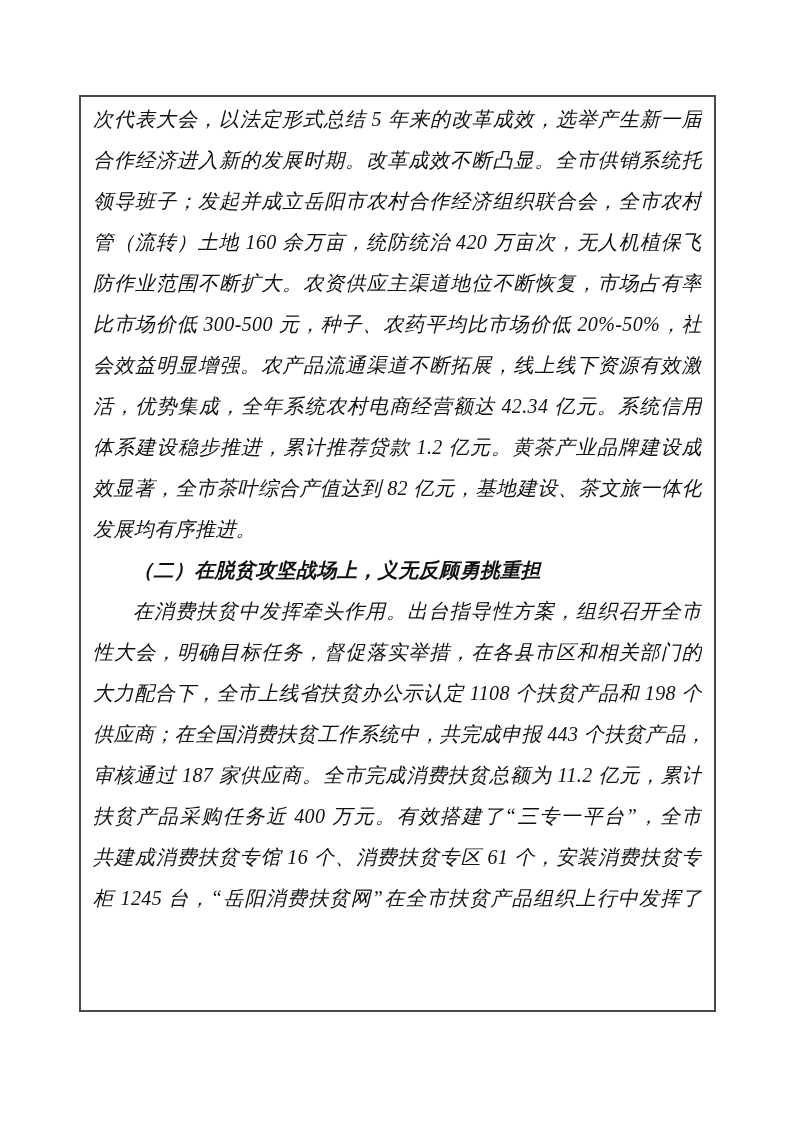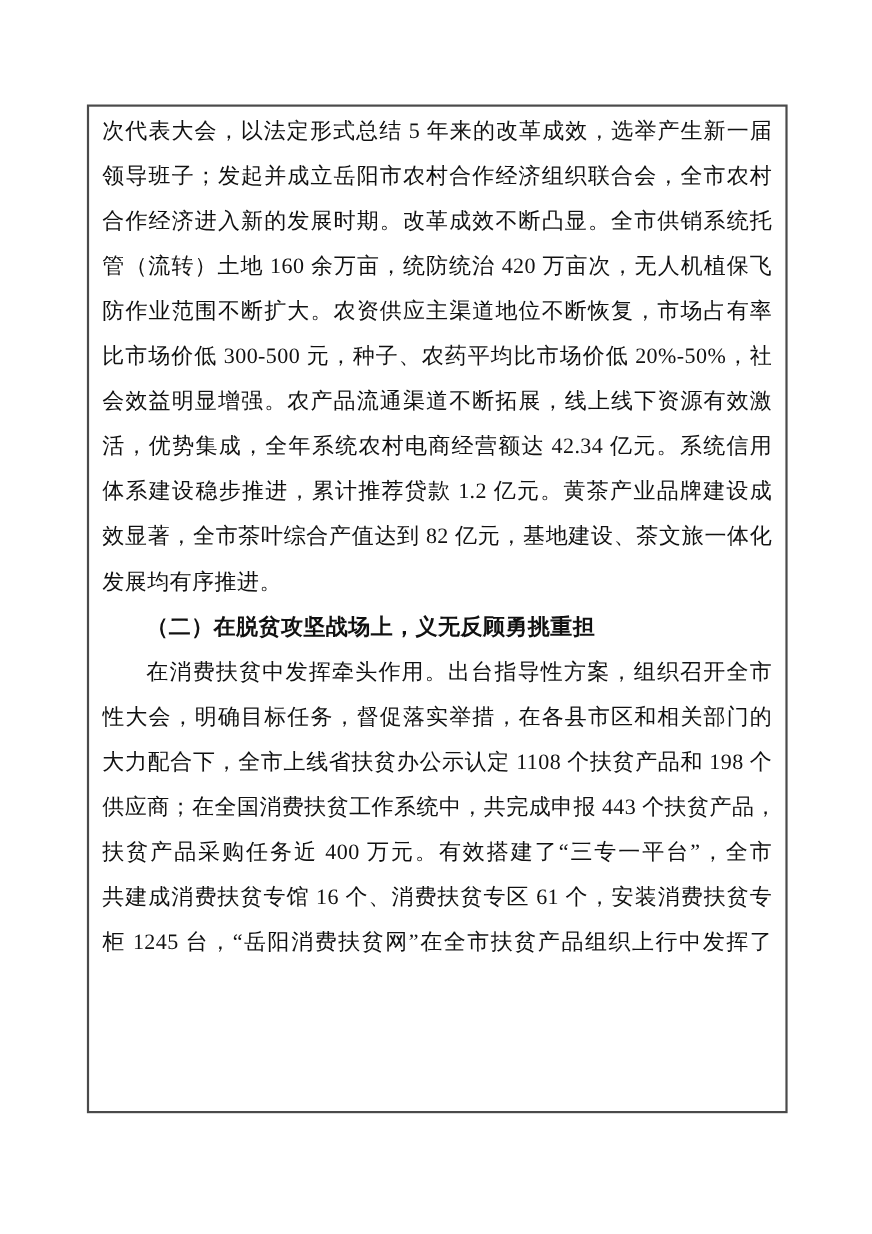--- a/index.html
+++ b/index.html
@@ -1,15 +1,15 @@
 <!DOCTYPE html>
 <html style="--page-bg: #ffffff; --border-color: #4a4a4a; --text-color: #111111;"><head>
 <meta charset="utf-8">
 <style>
-  * { margin: 0; padding: 0; box-sizing: border-box; }
+  * { margin: 0; padding: 0; box-sizing: border-box; font-style: italic; }
   html, body {
     width: 793px;
     height: 1122px;
     background: #ffffff;
     font-family: "Liberation Serif", "DejaVu Serif", serif;
     overflow: hidden;
   }
   .page {
     position: relative;
     width: 793px;
@@ -48,37 +48,38 @@
   .line.indent { text-indent: 2em; }
   .heading .line { font-weight: bold; }
 </style>
 </head>
 <body>
 
 <div class="page">
   <div class="doc-frame">
       <div class="block paragraph">
         <div class="line">次代表大会，以法定形式总结 5 年来的改革成效，选举产生新一届</div>
+        <div class="line">合作经济进入新的发展时期。改革成效不断凸显。全市供销系统托</div>
         <div class="line">领导班子；发起并成立岳阳市农村合作经济组织联合会，全市农村</div>
-        <div class="line">合作经济进入新的发展时期。改革成效不断凸显。全市供销系统托</div>
         <div class="line">管（流转）土地 160 余万亩，统防统治 420 万亩次，无人机植保飞</div>
         <div class="line">防作业范围不断扩大。农资供应主渠道地位不断恢复，市场占有率</div>
         <div class="line">比市场价低 300-500 元，种子、农药平均比市场价低 20%-50%，社</div>
         <div class="line">会效益明显增强。农产品流通渠道不断拓展，线上线下资源有效激</div>
         <div class="line">活，优势集成，全年系统农村电商经营额达 42.34 亿元。系统信用</div>
         <div class="line">体系建设稳步推进，累计推荐贷款 1.2 亿元。黄茶产业品牌建设成</div>
         <div class="line">效显著，全市茶叶综合产值达到 82 亿元，基地建设、茶文旅一体化</div>
         <div class="line flush-left">发展均有序推进。</div>
       </div>
       <div class="block heading">
         <div class="line indent flush-left">（二）在脱贫攻坚战场上，义无反顾勇挑重担</div>
       </div>
       <div class="block paragraph">
         <div class="line indent">在消费扶贫中发挥牵头作用。出台指导性方案，组织召开全市</div>
         <div class="line">性大会，明确目标任务，督促落实举措，在各县市区和相关部门的</div>
         <div class="line">大力配合下，全市上线省扶贫办公示认定 1108 个扶贫产品和 198 个</div>
         <div class="line">供应商；在全国消费扶贫工作系统中，共完成申报 443 个扶贫产品，</div>
+        <div class="line">审核通过 187 家供应商。全市完成消费扶贫总额为 11.2 亿元，累计</div>
         <div class="line">扶贫产品采购任务近 400 万元。有效搭建了“三专一平台”，全市</div>
         <div class="line">共建成消费扶贫专馆 16 个、消费扶贫专区 61 个，安装消费扶贫专</div>
         <div class="line">柜 1245 台，“岳阳消费扶贫网”在全市扶贫产品组织上行中发挥了</div>
       </div>
     </div>
 </div>
 
 </body></html>

